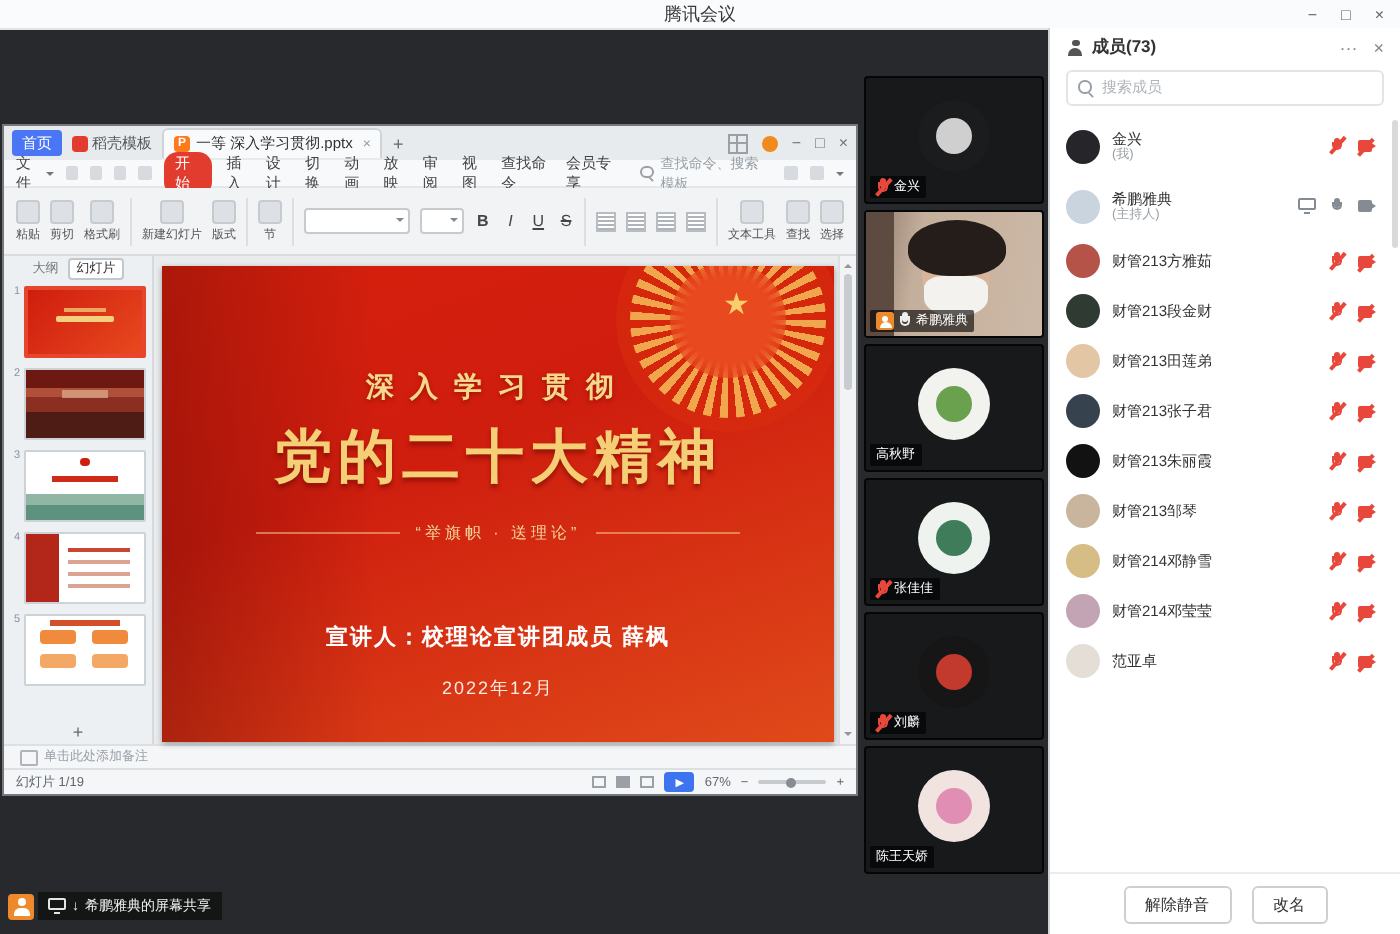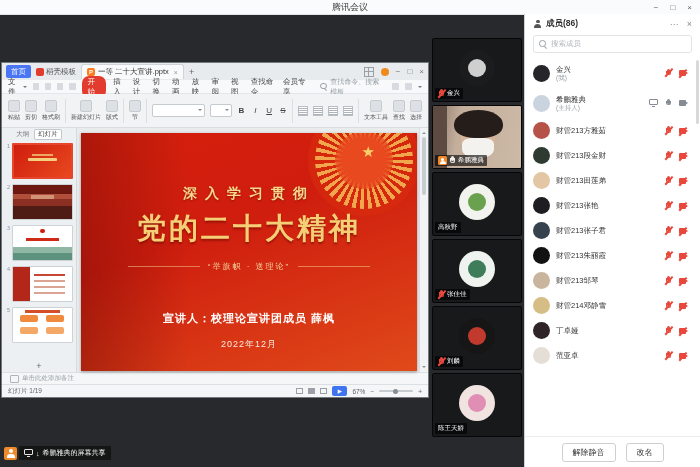--- a/index.html
+++ b/index.html
@@ -169,21 +169,21 @@
 
   <div class="wps">
     <div class="tabbar">
       <span class="home-chip">首页</span>
       <span class="docer">
         <span class="ic"></span>
         <span>稻壳模板</span>
       </span>
       <span class="doctab">
         <span class="pic">P</span>
-        <span>一等 二十大宣讲.pptx</span>
+        <span>一等 深入学习贯彻.pptx</span>
         <span class="x">×</span>
       </span>
       <span class="newtab">+</span>
       <div class="tab-right">
         <span class="grid-ic"></span>
         <span class="avatar-dot"></span>
         <span>−</span>
         <span>□</span>
         <span>×</span>
       </div>
@@ -406,21 +406,21 @@
         </div>
         <div class="chip">
           <span>陈王天娇</span>
         </div>
       </div>
     </div>
 
   <div class="panel">
     <div class="phead">
       <span class="person-dark"></span>
-      <span>成员(86)</span>
+      <span>成员(73)</span>
       <span class="phead-right">
         <span>···</span>
         <span>×</span>
       </span>
     </div>
     <div class="searchwrap">
       <span class="i-search"></span>
       <span class="ph">搜索成员</span>
     </div>
     <div class="mlist">
@@ -471,30 +471,20 @@
           <span class="mav" style="background: rgb(227, 198, 164);"></span>
           <span class="mtext">
             <span class="mname">财管213田莲弟</span>
           </span>
           <span class="micons">
             <span class="off"><span class="mic red"></span></span>
             <span class="off"><span class="cam"></span></span>
           </span>
         </div>
         <div class="mrow">
-          <span class="mav" style="background: rgb(29, 29, 34);"></span>
-          <span class="mtext">
-            <span class="mname">财管213张艳</span>
-          </span>
-          <span class="micons">
-            <span class="off"><span class="mic red"></span></span>
-            <span class="off"><span class="cam"></span></span>
-          </span>
-        </div>
-        <div class="mrow">
           <span class="mav" style="background: rgb(54, 67, 78);"></span>
           <span class="mtext">
             <span class="mname">财管213张子君</span>
           </span>
           <span class="micons">
             <span class="off"><span class="mic red"></span></span>
             <span class="off"><span class="cam"></span></span>
           </span>
         </div>
         <div class="mrow">
@@ -521,23 +511,23 @@
           <span class="mav" style="background: rgb(214, 189, 133);"></span>
           <span class="mtext">
             <span class="mname">财管214邓静雪</span>
           </span>
           <span class="micons">
             <span class="off"><span class="mic red"></span></span>
             <span class="off"><span class="cam"></span></span>
           </span>
         </div>
         <div class="mrow">
-          <span class="mav" style="background: rgb(47, 36, 39);"></span>
-          <span class="mtext">
-            <span class="mname">丁卓娅</span>
+          <span class="mav" style="background: rgb(194, 164, 180);"></span>
+          <span class="mtext">
+            <span class="mname">财管214邓莹莹</span>
           </span>
           <span class="micons">
             <span class="off"><span class="mic red"></span></span>
             <span class="off"><span class="cam"></span></span>
           </span>
         </div>
         <div class="mrow">
           <span class="mav" style="background: rgb(228, 222, 215);"></span>
           <span class="mtext">
             <span class="mname">范亚卓</span>

